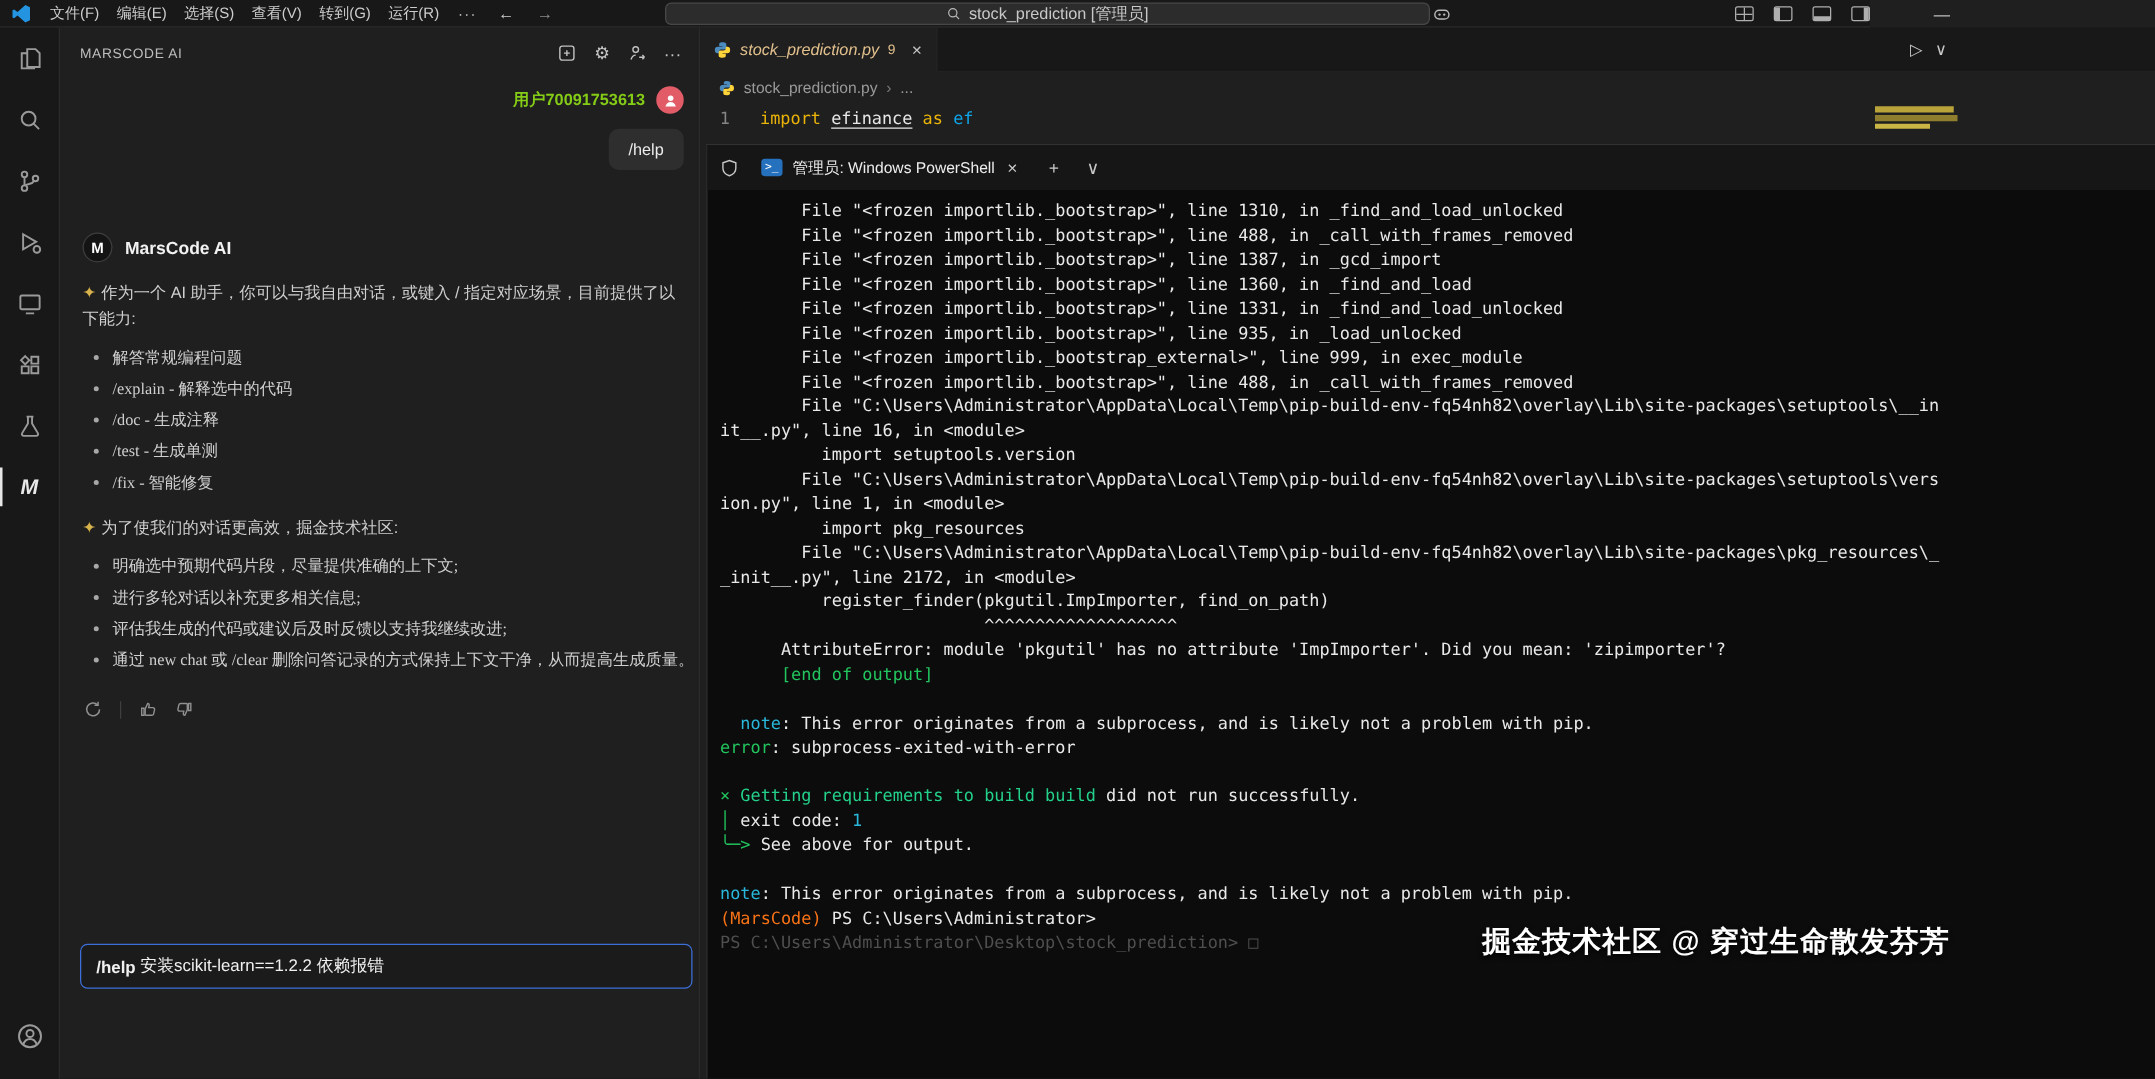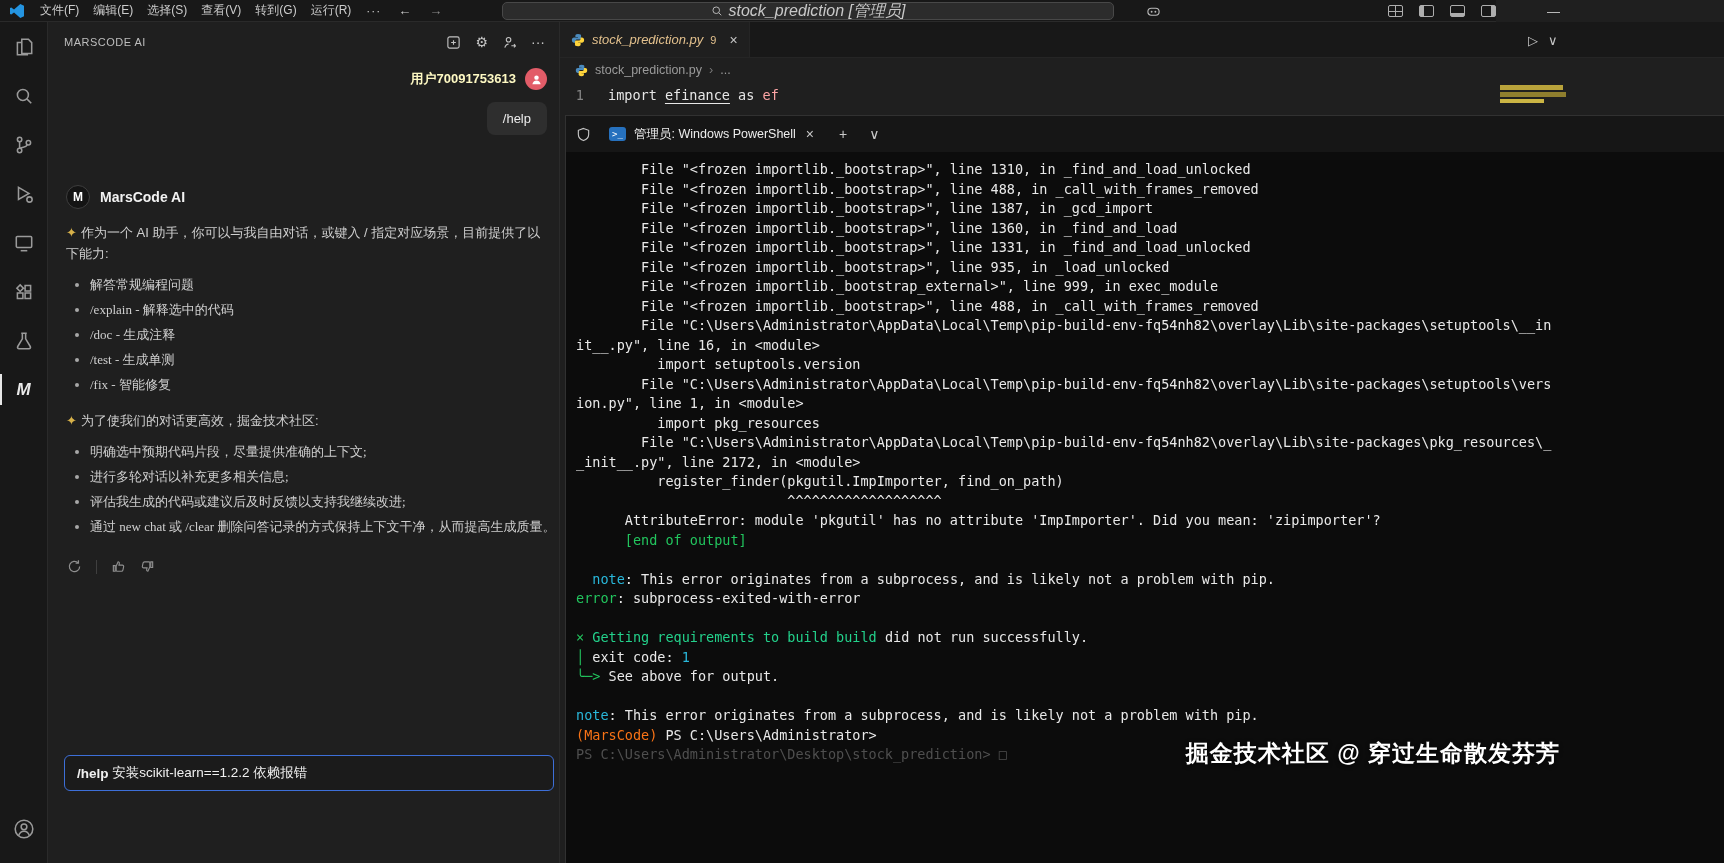--- a/index.html
+++ b/index.html
@@ -14,24 +14,24 @@
   
   #titlebar { position:absolute; left:0; top:0; width:1496px; height:22px;
     background:#181818; border-bottom:1px solid #2a2a2a;
     display:flex; align-items:center; color:#cccccc; font-size:12px; z-index:30; }
   .tb-logo { margin:0 8px 0 9px; }
   #menubar { display:flex; }
   .menu-item { padding:0 7px; cursor:default; }
   .menu-more { padding:0 8px; letter-spacing:1px; }
   .nav-arrow { padding:0 9px; font-size:13px; color:#cfcfcf; }
   .nav-arrow.fwd { color:#8b8b8b; }
-  #command-center { position:absolute; left:502px; top:2px; width:612px; height:18px;
+  #command-center { position:absolute; left:532px; top:2px; width:612px; height:18px;
     background:#2c2c2c; border:1px solid #484848; border-radius:5px;
     display:flex; align-items:center; justify-content:center; gap:6px;
-    color:#c8c8c8; font-size:16px;font-style:italic; }
+    color:#c8c8c8; font-size:13px; }
   #copilot { position:absolute; left:1146px; top:4px; }
   #layout-controls { position:absolute; left:1388px; top:5px; display:flex; gap:16px; }
   .lc { width:15px; height:12px; border:1px solid #aeaeae; border-radius:2px; position:relative; }
   .lc-grid::before { content:""; position:absolute; left:6px; top:0; bottom:0; width:1px; background:#aeaeae; }
   .lc-grid::after  { content:""; position:absolute; top:5px; left:0; right:0; height:1px; background:#aeaeae; }
   .lc-left::before   { content:""; position:absolute; left:0; top:0; bottom:0; width:4px; background:#aeaeae; }
   .lc-bottom::before { content:""; position:absolute; left:0; right:0; bottom:0; height:3px; background:#aeaeae; }
   .lc-right::before  { content:""; position:absolute; right:0; top:0; bottom:0; width:4px; background:#aeaeae; }
   #win-min { position:absolute; left:1537px; top:0; height:22px; display:flex; align-items:center;
     padding:0 10px; color:#cccccc; font-size:13px; }
@@ -45,21 +45,21 @@
   #ab-bottom { position:absolute; left:0; bottom:10px; width:48px; }
 
   
   #sidebar { position:absolute; left:48px; top:22px; width:512px; height:841px;
     background:#1f1f1f; border-right:1px solid #2a2a2a; z-index:5; overflow:hidden; }
   .sb-header { display:flex; align-items:center; justify-content:space-between; padding:12px 14px 4px 16px; }
   .sb-title { font-size:11px; letter-spacing:.5px; color:#bdbdbd; }
   .sb-actions { display:flex; align-items:center; gap:14px; color:#c5c5c5; }
   .sb-icon { display:flex; align-items:center; font-size:14px; cursor:pointer; }
   .user-row { display:flex; justify-content:flex-end; align-items:center; gap:9px; margin:14px 12px 0 0; }
-  .user-name { font-weight:bold; font-size:13px; color:#fef9c3; }
+  .user-name { font-weight:bold; font-size:13px; color:#84cc16; }
   .user-avatar { width:22px; height:22px; border-radius:50%; background:#e25c68;
     display:flex; align-items:center; justify-content:center; }
   .user-bubble { margin:12px 12px 0 auto; width:max-content; max-width:330px;
     background:#2e2e2e; border-radius:8px; padding:9px 16px; font-size:13px; color:#ececec; }
   .bot-row { display:flex; align-items:center; gap:10px; margin:50px 0 0 18px; }
   .bot-avatar { width:24px; height:24px; border-radius:50%; background:#141414; border:1px solid #3e3e3e;
     color:#ffffff; font-weight:bold; font-size:12px; display:flex; align-items:center; justify-content:center; }
   .bot-name { font-weight:bold; font-size:14px; color:#f2f2f2; }
   .intro { margin:13px 16px 0 18px; font-size:13px; line-height:21px; color:#cfcfcf; }
   .spark { color:#d8b24a; margin-right:4px; }
@@ -82,23 +82,23 @@
   .tab-label { font-style:italic; color:#e2c08d; }
   .tab-badge { color:#e2c08d; font-size:11px; }
   .tab-close { color:#c5c5c5; margin-left:6px; font-size:14px; }
   #editor-actions { position:absolute; left:968px; top:0; height:36px; display:flex; align-items:center;
     gap:10px; color:#c8c8c8; font-size:13px; }
   #breadcrumb { height:24px; display:flex; align-items:center; gap:7px; padding-left:15px;
     color:#9a9a9a; font-size:12.5px; }
   .crumb-sep { color:#7a7a7a; }
   #code { display:flex; padding-top:3px; font:13.5px/20px "DejaVu Sans Mono","Liberation Mono",monospace; }
   .gutter { width:48px; text-align:right; color:#858585; padding-right:24px; }
-  .tok-kw { color:#e5e5e5; }
+  .tok-kw { color:#eab308; }
   .tok-module { color:#e8e8e8; text-decoration:underline; text-underline-offset:3px; }
-  .tok-alias { color:#fca5a5; }
+  .tok-alias { color:#0ea5e9; }
   .tok-plain { color:#d4d4d4; }
   #minimap { position:absolute; left:940px; top:63px; width:66px; height:24px; }
   .mm1 { height:5px; width:63px; background:#b9a33b; margin-bottom:2px; }
   .mm2 { height:5px; width:66px; background:#8f7e2e; margin-bottom:2px; }
   .mm3 { height:4px; width:44px; background:#cbb544; }
 
   
   #terminal { position:absolute; left:565px; top:115px; width:1159px; height:748px;
     background:#0c0c0c; border-top:1px solid #313131; border-left:1px solid #313131; z-index:10; }
   #term-tabbar { height:36px; display:flex; align-items:center; background:#161616;

